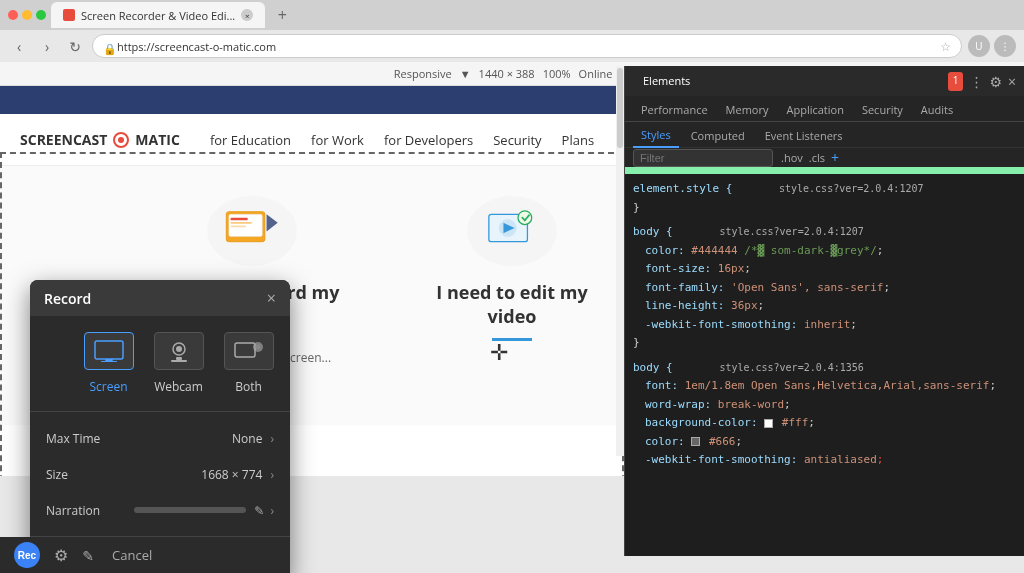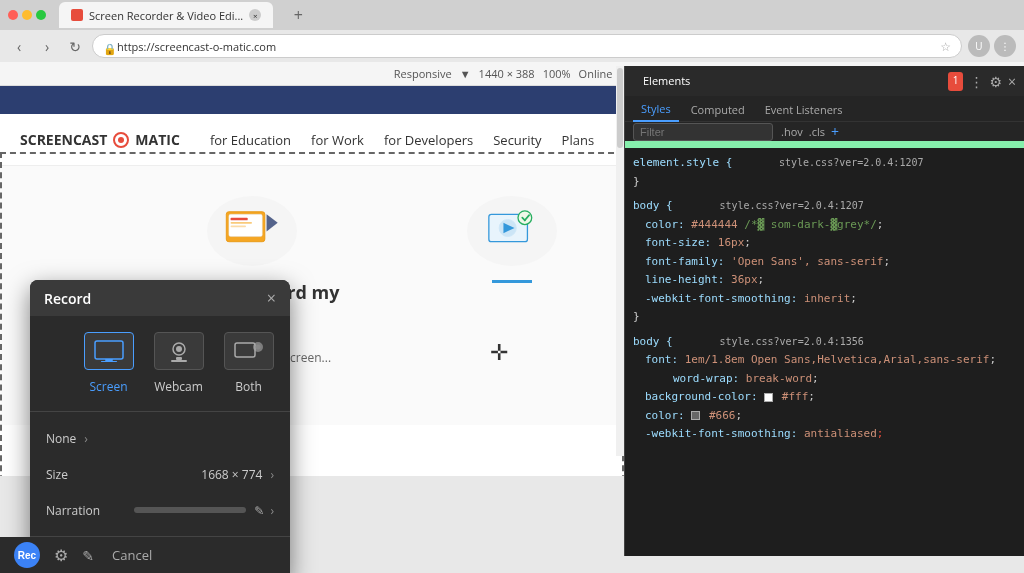--- a/index.html
+++ b/index.html
@@ -1,21 +1,21 @@
 <!DOCTYPE html>
 <html><head>
   <meta charset="utf-8">
   <style>
     * { margin: 0; padding: 0; box-sizing: border-box; }
     body { width: 1024px; height: 573px; overflow: hidden; font-family: 'Open Sans', Arial, sans-serif; background: #f0f0f0; }
 
     
     .browser-chrome { background: #e8e8e8; width: 100%; height: 100%; position: relative; }
 
-    .tab-bar { display: flex; align-items: center; height: 30px; background: #d0d0d0; padding: 0 8px; gap: 13px; }
+    .tab-bar { display: flex; align-items: center; height: 30px; background: #d0d0d0; padding: 0 8px; gap: 5px; }
     .tab-controls { display: flex; gap: 4px; }
     .tab-dot { width: 10px; height: 10px; border-radius: 50%; }
     .tab-dot.red { background: #ff5f57; }
     .tab-dot.yellow { background: #febc2e; }
     .tab-dot.green { background: #28c840; }
     .tab { background: #f5f5f5; border-radius: 6px 6px 0 0; padding: 0 12px; height: 26px; display: flex; align-items: center; font-size: 11px; color: #333; gap: 6px; min-width: 180px; }
     .tab-favicon { width: 12px; height: 12px; background: #e74c3c; border-radius: 2px; }
     .tab-close { width: 12px; height: 12px; border-radius: 50%; background: #ccc; display: flex; align-items: center; justify-content: center; font-size: 8px; margin-left: auto; cursor: pointer; }
     .tab-new { width: 24px; height: 24px; display: flex; align-items: center; justify-content: center; font-size: 16px; color: #666; cursor: pointer; }
 
@@ -216,20 +216,21 @@
           <div class="hero-icon">
             <svg viewBox="0 0 70 55">
               <rect x="8" y="8" width="45" height="32" rx="3" fill="#e8f4fc" stroke="#3498db" stroke-width="1.5"></rect>
               <circle cx="30" cy="24" r="10" fill="#3498db" opacity="0.15" stroke="#3498db" stroke-width="1"></circle>
               <polygon points="25,18 25,30 38,24" fill="#3498db"></polygon>
               <circle cx="50" cy="12" r="8" fill="#f0f8e8" stroke="#27ae60" stroke-width="1.5"></circle>
               <line x1="47" y1="12" x2="50" y2="15" stroke="#27ae60" stroke-width="2" stroke-linecap="round"></line>
               <line x1="50" y1="15" x2="55" y2="9" stroke="#27ae60" stroke-width="2" stroke-linecap="round"></line>
             </svg>
           </div>
+          <div class="hero-title">I need to edit my video</div>
           <div class="hero-title-underline blue"></div>
         </div>
 
         <div class="hero-card">
           <div class="hero-icon">
             <svg viewBox="0 0 70 55">
               <rect x="20" y="5" width="32" height="42" rx="4" fill="#f0f0f0" stroke="#bbb" stroke-width="1.5"></rect>
               <rect x="22" y="9" width="28" height="20" rx="2" fill="#e8f4fc"></rect>
               <circle cx="28" cy="19" r="5" fill="#3498db" opacity="0.5"></circle>
               <polygon points="25,15 25,23 32,19" fill="#3498db"></polygon>
@@ -265,20 +266,27 @@
     <div class="devtools-tabs-row">
       <div class="devtools-tab active">Elements</div>
       <div class="devtools-actions">
         <span class="devtools-badge">1</span>
         <span class="devtools-action-btn">⋮</span>
         <span class="devtools-action-btn">⚙</span>
         <span class="devtools-action-btn">×</span>
       </div>
     </div>
 
+    <div class="devtools-sub-tabs">
+      <div class="devtools-sub-tab">Performance</div>
+      <div class="devtools-sub-tab">Memory</div>
+      <div class="devtools-sub-tab">Application</div>
+      <div class="devtools-sub-tab">Security</div>
+      <div class="devtools-sub-tab">Audits</div>
+    </div>
 
     <div style="display:flex; background:#252525; height:26px; padding:0 8px; gap:4px; border-bottom:1px solid #333;">
       <div class="devtools-sub-tab active">Styles</div>
       <div class="devtools-sub-tab">Computed</div>
       <div class="devtools-sub-tab">Event Listeners</div>
     </div>
 
     <div class="devtools-filter-row">
       <input class="devtools-filter-input" type="text" placeholder="Filter" style="">
       <span style="color:#aaa;font-size:11px;margin-left:8px;">.hov</span>
@@ -325,21 +333,21 @@
 
       <div class="code-line" style="margin-top:6px;">
         <span style="color:#9cdcfe;">body {</span>
         <span style="color:#aaa; font-size:10px; margin-left:40px;">style.css?ver=2.0.4:1356</span>
       </div>
       <div class="code-line" style="padding-left:12px;">
         <span style="color:#9cdcfe;">font: </span>
         <span style="color:#ce9178;">1em/1.8em Open Sans,Helvetica,Arial,sans-serif</span><span>;</span>
       </div>
       <div class="code-line" style="padding-left:12px;">
-        <span style="color:#9cdcfe;margin-left:28px;">word-wrap: </span>
+        <span style="color:#9cdcfe;">word-wrap: </span>
         <span style="color:#ce9178;">break-word</span><span>;</span>
       </div>
       <div class="code-line" style="padding-left:12px;">
         <span style="color:#9cdcfe;">background-color: </span>
         <span style="display:inline-block;width:9px;height:9px;background:#fff;border:1px solid #aaa;vertical-align:middle;margin-right:2px;"></span>
         <span style="color:#ce9178;">#fff</span><span>;</span>
       </div>
       <div class="code-line" style="padding-left:12px;">
         <span style="color:#9cdcfe;">color: </span>
         <span style="display:inline-block;width:9px;height:9px;background:#666;border:1px solid #aaa;vertical-align:middle;margin-right:2px;"></span>
@@ -391,20 +399,21 @@
             <circle cx="25" cy="8" r="2.5" fill="#888"></circle>
           </svg>
         </div>
         <span class="modal-option-label">Both</span>
       </div>
     </div>
 
     <div class="modal-settings">
 
       <div class="modal-setting-row">
+        <span class="modal-setting-label">Max Time</span>
         <span class="modal-setting-value">None</span>
         <span class="modal-setting-arrow">›</span>
       </div>
 
       <div class="modal-setting-row">
         <span class="modal-setting-label">Size</span>
         <span class="modal-setting-value">1668 × 774</span>
         <span class="modal-setting-arrow">›</span>
       </div>
 

